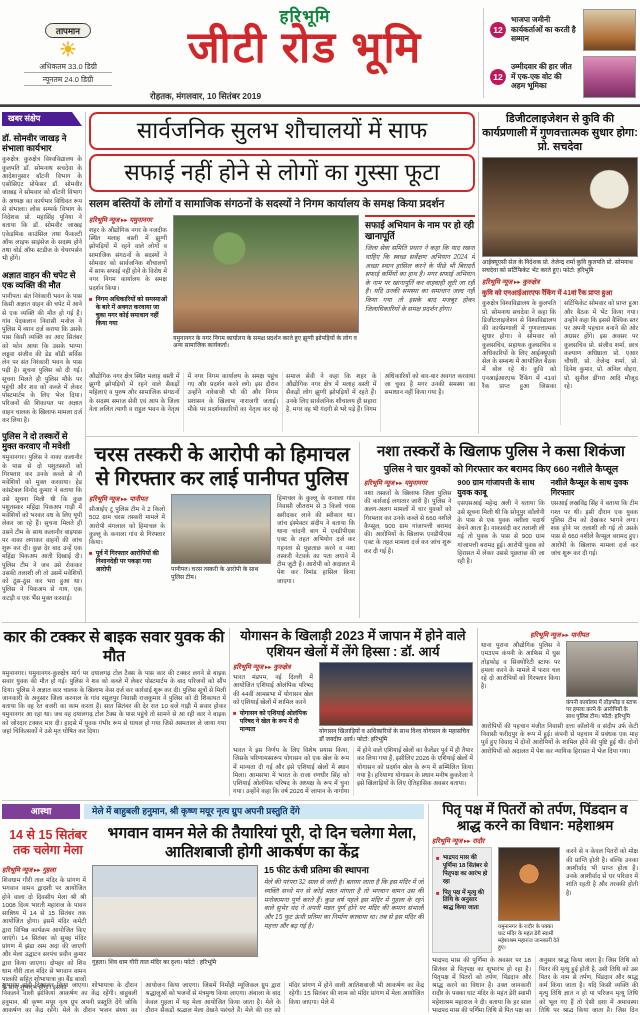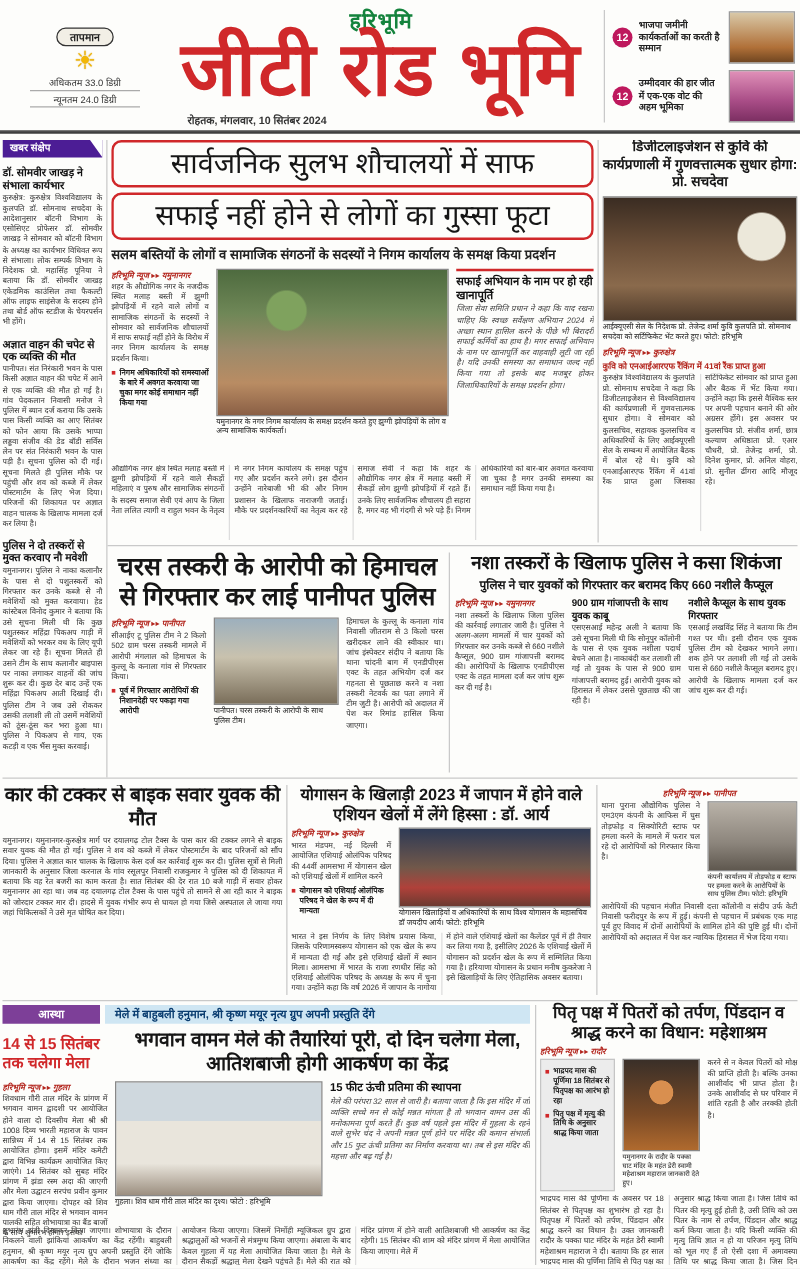--- a/index.html
+++ b/index.html
@@ -10,21 +10,21 @@
   .rule-h{position:absolute;background:#c9c9c9;height:1px;}
   .rule-v{position:absolute;background:#c9c9c9;width:1px;}
   .rule-dark{position:absolute;background:#3f3f3f;height:3px;border-top:1px solid #777;}
   
   .temp{width:88px;text-align:center;}
   .temp-pill{display:inline-block;border:1.5px solid #333;border-radius:9px;background:#f2efe6;
              font-size:8.5px;font-weight:bold;padding:1px 10px;color:#222;}
   .sun{font-size:20px;color:#f2b705;line-height:22px;display:block;text-shadow:0 0 1px #c98f00;}
   .temp-line{font-size:7.5px;color:#333;border-bottom:1px solid #aaa;padding:1px 0;}
   .brand{font-size:17px;font-weight:800;color:#14833d;letter-spacing:1px;}
-  .title{font-size:60px;font-weight:800;color:#d0282a;line-height:0.95;letter-spacing:2px;}
+  .title{font-size:43px;font-weight:800;color:#d0282a;line-height:0.95;letter-spacing:2px;}
   .dateline{font-size:8.5px;font-weight:bold;color:#333;}
   .teaser{display:flex;align-items:center;gap:5px;height:47px;}
   .t-num{width:16px;height:16px;border-radius:50%;background:#be185d;color:#fff;font-size:8.5px;
          font-weight:bold;display:flex;align-items:center;justify-content:center;flex:0 0 16px;}
   .t-text{font-size:7.5px;font-weight:bold;color:#222;width:70px;line-height:1.25;}
   .thumb{width:56px;height:42px;border:1px solid #999;}
   .th1{background:linear-gradient(180deg,#d9c9a8,#b07038 70%,#6f4520);}
   .th2{background:linear-gradient(180deg,#e090b8,#a84c86 60%,#7c2f62);}
   
   .byline{font-size:6.5px;font-weight:bold;font-style:italic;color:#b3261e;margin-bottom:2px;}
@@ -61,42 +61,42 @@
   .cols2{column-count:2;column-gap:8px;column-rule:1px solid #ddd;}
   .h-mid{font-size:20px;font-weight:800;text-align:center;line-height:1.2;color:#161616;}
   .h-sm{font-size:11px;font-weight:800;text-align:center;line-height:1.25;color:#161616;}
   .subh2{font-size:7.8px;font-weight:800;color:#111;margin-bottom:2px;line-height:1.25;}
   .highlight{font-size:6.8px;font-weight:800;color:#b3261e;margin:2px 0;}
   
   .aastha{background:#7d3f98;color:#fff;font-size:9px;font-weight:800;text-align:center;
           height:15px;line-height:15px;}
   .strip{background:#cfe6f3;color:#0a3d70;font-size:9px;font-weight:800;height:15px;
          line-height:15px;padding-left:8px;}
-  .date-note{font-size:12.5px;font-weight:800;color:#d0282a;text-align:left;line-height:1.2;}
+  .date-note{font-size:12.5px;font-weight:800;color:#d0282a;text-align:center;line-height:1.2;}
   .infobox{background:#ececec;border:1px solid #c5c5c5;padding:3px;}
   .infobox .bullet{font-weight:bold;font-size:6px;}
   .flexrow{display:flex;gap:6px;}
 </style>
 </head>
 <body>
 
 <div class="page">
 
   <div class="abs" style="left:0;top:0;width:640px;height:104px;">
     <div class="abs temp" style="left:24px;top:20px;">
       <span class="temp-pill">तापमान</span>
       <span class="sun">☀</span>
       <div class="temp-line">अधिकतम 33.0 डिग्री</div>
       <div class="temp-line">न्यूनतम 24.0 डिग्री</div>
     </div>
     <div class="abs" style="left:130px;top:4px;width:350px;text-align:center;">
       <div class="brand">हरिभूमि</div>
       <div class="title">जीटी रोड भूमि</div>
     </div>
-    <div class="abs dateline" style="left:150px;top:90px;">रोहतक, मंगलवार, 10 सितंबर 2024</div>
+    <div class="abs dateline" style="left:150px;top:90px;">रोहतक, मंगलवार, 10 सितंबर 2019</div>
     <div class="rule-v" style="left:483px;top:8px;height:90px;"></div>
     <div class="abs" style="left:490px;top:6px;width:146px;">
       <div class="teaser">
         <span class="t-num">12</span>
         <span class="t-text">भाजपा जमीनी कार्यकर्ताओं का करती है सम्मान</span>
         <span class="thumb th1"></span>
       </div>
       <div class="teaser">
         <span class="t-num">12</span>
         <span class="t-text">उम्मीदवार की हार जीत में एक-एक वोट की अहम भूमिका</span>

